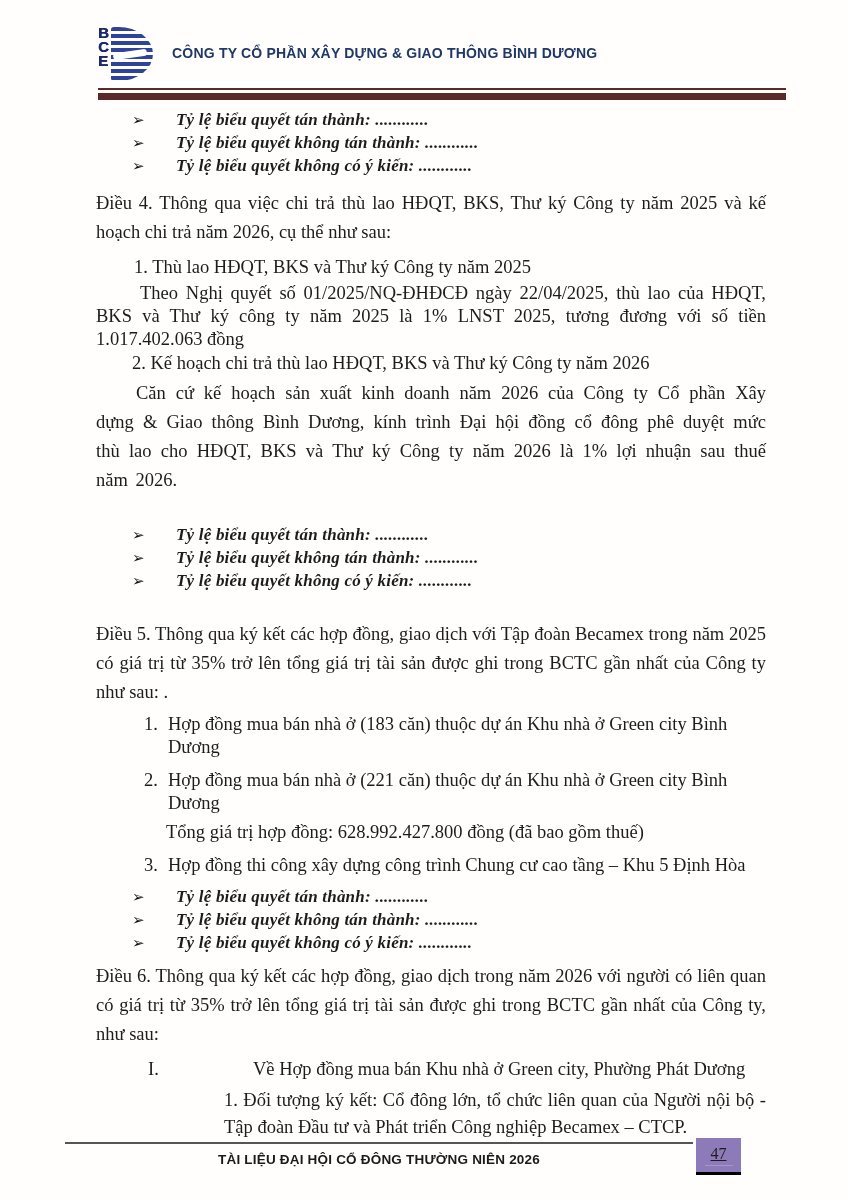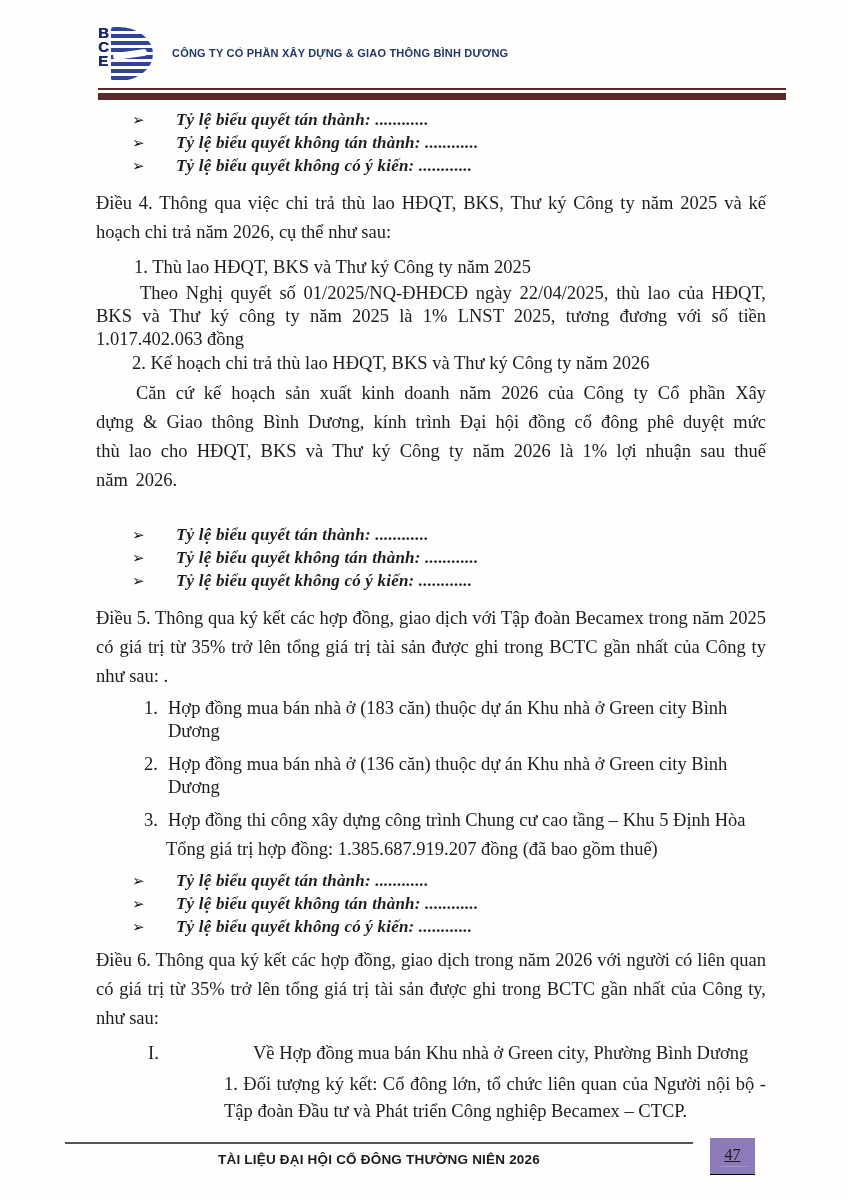--- a/index.html
+++ b/index.html
@@ -19,21 +19,21 @@
   .header{padding:26px 62px 0 98px;}
   .header-row{display:flex;align-items:center;gap:16px;}
   .logo{position:relative;width:58px;height:58px;flex:0 0 auto;}
   .logo-d{position:absolute;left:13px;top:1px;width:42px;height:54px;
     background:repeating-linear-gradient(180deg,var(--logo-blue) 0 4px,#ffffff 4px 7px);
     border-radius:3px 85% 85% 3px / 3px 52% 52% 3px;}
   .logo-d::after{content:"";position:absolute;left:2px;top:24px;width:34px;height:7px;background:#ffffff;transform:rotate(-8deg);border-radius:4px;}
   .logo-letters{position:relative;z-index:2;display:flex;flex-direction:column;
     font-family:"Liberation Sans",sans-serif;font-weight:800;font-size:15px;line-height:14px;
     color:var(--logo-navy);text-shadow:0.5px 0 0 var(--logo-navy);}
-  .company-name{font-family:"Liberation Sans",sans-serif;font-weight:700;font-size:11px;
+  .company-name{font-family:"Liberation Sans",sans-serif;font-weight:700;font-size:14px;
     color:var(--company-navy);letter-spacing:.2px;padding-bottom:4px;}
   .header-rule{margin-top:4px;}
   .rule-thin{height:2px;background:var(--header-rule);}
   .rule-gap{height:3px;}
   .rule-thick{height:7px;background:var(--header-rule);}
 
   
   .content{padding:10px 82px 0 96px;font-size:18.5px;}
 
   .vote-list{margin-left:36px;}
@@ -45,43 +45,43 @@
   .art-heading{font-weight:400;text-align:justify;line-height:29px;}
   .h-art4{margin-top:10px;}
   .sub-heading{font-weight:400;margin-left:38px;line-height:24px;}
   .sub1{margin-top:8px;}
   .body-para{text-align:justify;}
   .para1{margin-top:3px;line-height:23px;text-indent:44px;}
   .para2{margin-top:4px;line-height:29px;text-indent:40px;word-spacing:3px;}
   .sub2{margin-left:36px;}
 
   .vote2{margin-top:30px;}
-  .h-art5{margin-top:10px;}
+  .h-art5{margin-top:26px;}
 
   .contracts{margin-top:6px;margin-left:48px;margin-right:-12px;}
   .contract{margin-bottom:10px;}
   .contract-title{display:flex;line-height:23px;}
   .contract-num{flex:0 0 24px;}
   .contract-value{margin-left:22px;margin-top:6px;line-height:23px;}
 
   .vote3{margin-top:8px;}
   .h-art6{margin-top:6px;}
 
   .roman-row{display:flex;margin-top:8px;margin-left:52px;line-height:24px;}
   .roman-num{flex:0 0 105px;}
   .sub-item{margin-top:6px;margin-left:128px;line-height:27px;text-align:justify;}
 
   
-  .footer{position:absolute;left:65px;right:65px;bottom:16px;height:42px;}
+  .footer{position:absolute;left:65px;right:79px;bottom:16px;height:42px;}
   .footer-rule{position:absolute;left:0;top:0;width:628px;height:2px;background:#555;}
   .footer-title{position:absolute;left:0;top:10px;width:628px;text-align:center;
     font-family:"Liberation Sans",sans-serif;font-weight:700;font-size:13.5px;color:#1a1a1a;letter-spacing:.2px;}
   .page-badge{position:absolute;right:28px;top:-4px;width:45px;height:37px;
     background:var(--page-badge-bg);display:flex;align-items:center;justify-content:center;
-    font-size:16px;color:#1d1d1d;border-bottom:1px solid #000000;text-decoration:underline;}
+    font-size:16px;color:#1d1d1d;border-bottom:3px solid #000000;text-decoration:underline;}
   .page-badge .inner{border-bottom:1px solid #a796cc;padding:0 6px 2px;}
 </style>
 </head>
 <body>
 
 <div class="page">
 
   <div class="header">
     <div class="header-row">
       <div class="logo">
@@ -144,29 +144,29 @@
     <div class="contracts">
       <div class="contract">
         <div class="contract-title">
           <span class="contract-num">1.</span>
           <span>Hợp đồng mua bán nhà ở (183 căn) thuộc dự án Khu nhà ở Green city Bình Dương</span>
         </div>
       </div>
       <div class="contract">
         <div class="contract-title">
           <span class="contract-num">2.</span>
-          <span>Hợp đồng mua bán nhà ở (136 căn) thuộc dự án Khu nhà ở Green city Bình Dương</span>
-        </div>
+          <span>Hợp đồng mua bán nhà ở (221 căn) thuộc dự án Khu nhà ở Green city Bình Dương</span>
+        </div>
+        <div class="contract-value">Tổng giá trị hợp đồng: 628.992.427.800 đồng (đã bao gồm thuế)</div>
       </div>
       <div class="contract">
         <div class="contract-title">
           <span class="contract-num">3.</span>
           <span>Hợp đồng thi công xây dựng công trình Chung cư cao tầng – Khu 5 Định Hòa</span>
         </div>
-        <div class="contract-value">Tổng giá trị hợp đồng: 1.385.687.919.207 đồng (đã bao gồm thuế)</div>
       </div>
     </div>
 
     <div class="vote-list vote3">
       <div class="vote-row">
         <span class="vote-bullet">➢</span>
         <span class="vote-text">Tỷ lệ biểu quyết tán thành: ............</span>
       </div>
       <div class="vote-row">
         <span class="vote-bullet">➢</span>
@@ -175,21 +175,21 @@
       <div class="vote-row">
         <span class="vote-bullet">➢</span>
         <span class="vote-text">Tỷ lệ biểu quyết không có ý kiến: ............</span>
       </div>
     </div>
 
     <div class="art-heading h-art6">Điều 6. Thông qua ký kết các hợp đồng, giao dịch trong năm 2026 với người có liên quan có giá trị từ 35% trở lên tổng giá trị tài sản được ghi trong BCTC gần nhất của Công ty, như sau:</div>
 
     <div class="roman-row">
       <span class="roman-num">I.</span>
-      <span>Về Hợp đồng mua bán Khu nhà ở Green city, Phường Bình Dương</span>
+      <span>Về Hợp đồng mua bán Khu nhà ở Green city, Phường Phát Dương</span>
     </div>
     <div class="sub-item">1. Đối tượng ký kết: Cổ đông lớn, tổ chức liên quan của Người nội bộ - Tập đoàn Đầu tư và Phát triển Công nghiệp Becamex – CTCP.</div>
 
   </div>
 
   <div class="footer">
     <div class="footer-rule"></div>
     <div class="footer-title">TÀI LIỆU ĐẠI HỘI CỔ ĐÔNG THƯỜNG NIÊN 2026</div>
     <div class="page-badge">
       <span class="inner">47</span>

